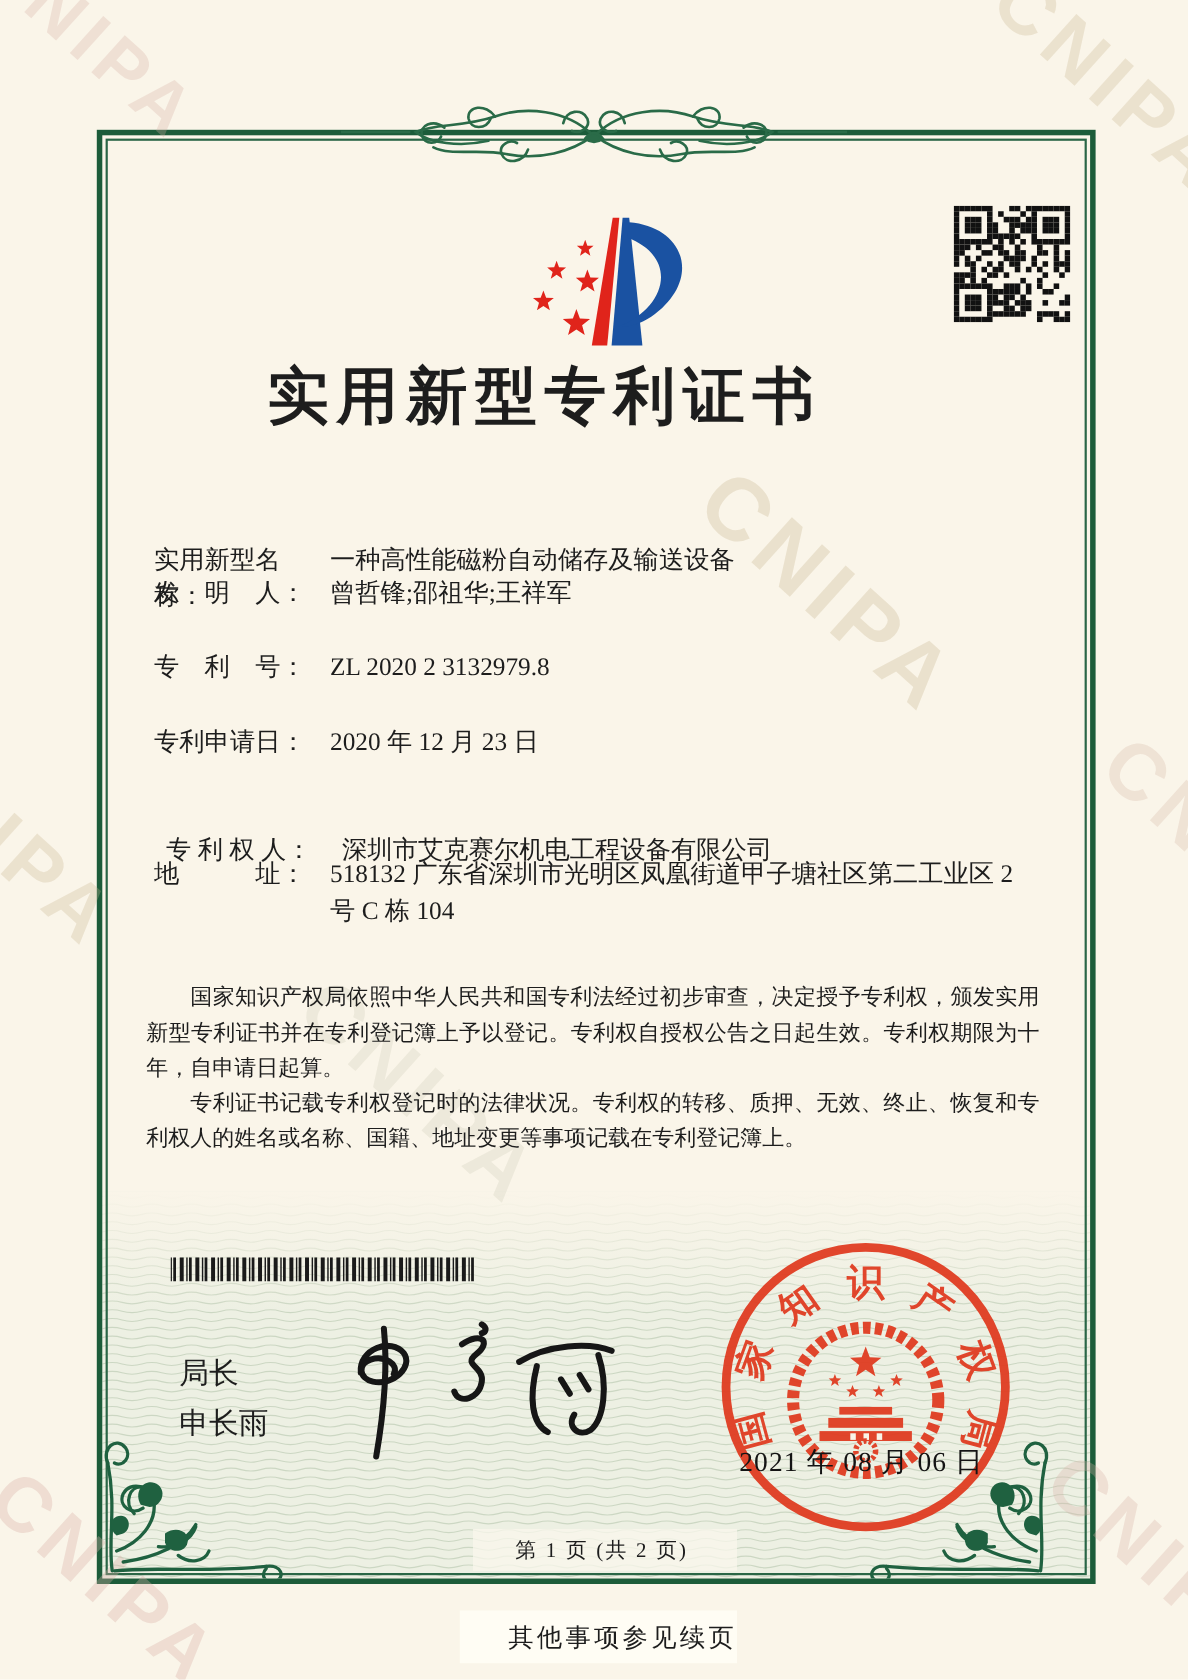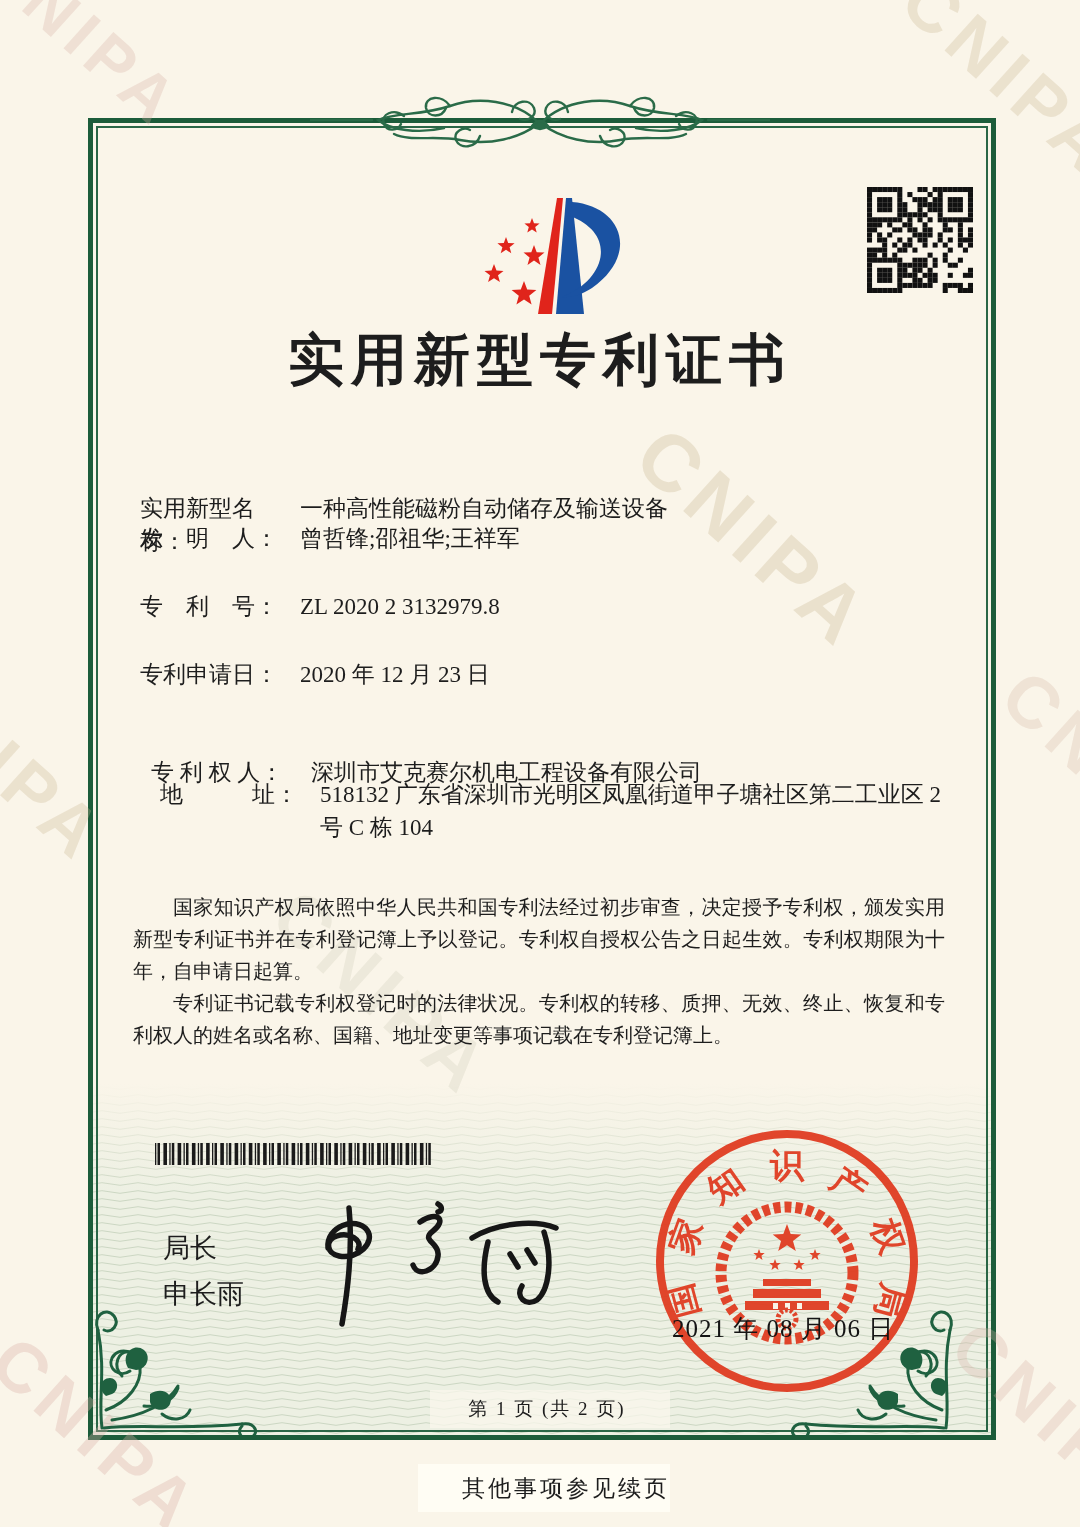--- a/index.html
+++ b/index.html
@@ -28,21 +28,21 @@
     position:absolute; z-index:3; pointer-events:none;
     font-family:"Liberation Sans","DejaVu Sans",sans-serif;
     font-weight:bold; letter-spacing:8px; white-space:nowrap;
     transform:rotate(42deg); transform-origin:center;
   }
   
   .cert-no{ position:absolute; left:138px; top:178px; font-size:23px; letter-spacing:3px; z-index:4;}
   .logo{ position:absolute; left:460px; top:176px; z-index:4;}
   .qr{ position:absolute; left:867px; top:187px; z-index:4;}
   .title{
-    position:absolute; left:0; top:323px; width:1080px; text-align:center;
+    position:absolute; left:0; top:323px; width:990px; text-align:center;
     font-size:56px; font-weight:bold; letter-spacing:7px; z-index:4;
   }
   
   .field-row{ position:absolute; left:140px; width:810px; font-size:23px; z-index:4; line-height:33px;}
   .field-label{ display:inline-block; width:160px; vertical-align:top;}
   .field-value{ display:inline-block; width:635px; vertical-align:top;}
   .grant-row{ position:absolute; left:140px; top:840px; width:810px; font-size:23px; z-index:4;}
   .grant-no-label{ margin-left:108px; }
   
   .body-text{
@@ -465,21 +465,21 @@
   </div>
   <div class="field-row" style="top:590px;">
     <span class="field-label">专　利　号：</span><span class="field-value">ZL 2020 2 3132979.8</span>
   </div>
   <div class="field-row" style="top:658px;">
     <span class="field-label">专利申请日：</span><span class="field-value">2020 年 12 月 23 日</span>
   </div>
   <div class="field-row" style="top:756px;margin-left:11px;">
     <span class="field-label">专 利 权 人：</span><span class="field-value">深圳市艾克赛尔机电工程设备有限公司</span>
   </div>
-  <div class="field-row" style="top:778px;margin-left:20px;">
+  <div class="field-row" style="top:778px;">
     <span class="field-label">地　　　址：</span><span class="field-value">518132 广东省深圳市光明区凤凰街道甲子塘社区第二工业区 2 号 C 栋 104</span>
   </div>
 
   <div class="body-text">
     <p>国家知识产权局依照中华人民共和国专利法经过初步审查，决定授予专利权，颁发实用新型专利证书并在专利登记簿上予以登记。专利权自授权公告之日起生效。专利权期限为十年，自申请日起算。</p>
     <p>专利证书记载专利权登记时的法律状况。专利权的转移、质押、无效、终止、恢复和专利权人的姓名或名称、国籍、地址变更等事项记载在专利登记簿上。</p>
   </div>
 
   <svg class="barcode" id="barcode" width="278" height="22" viewBox="0 0 278 22">
       <rect x="0.0" y="0" width="1.3" height="22" fill="#1a1a1a"></rect>

